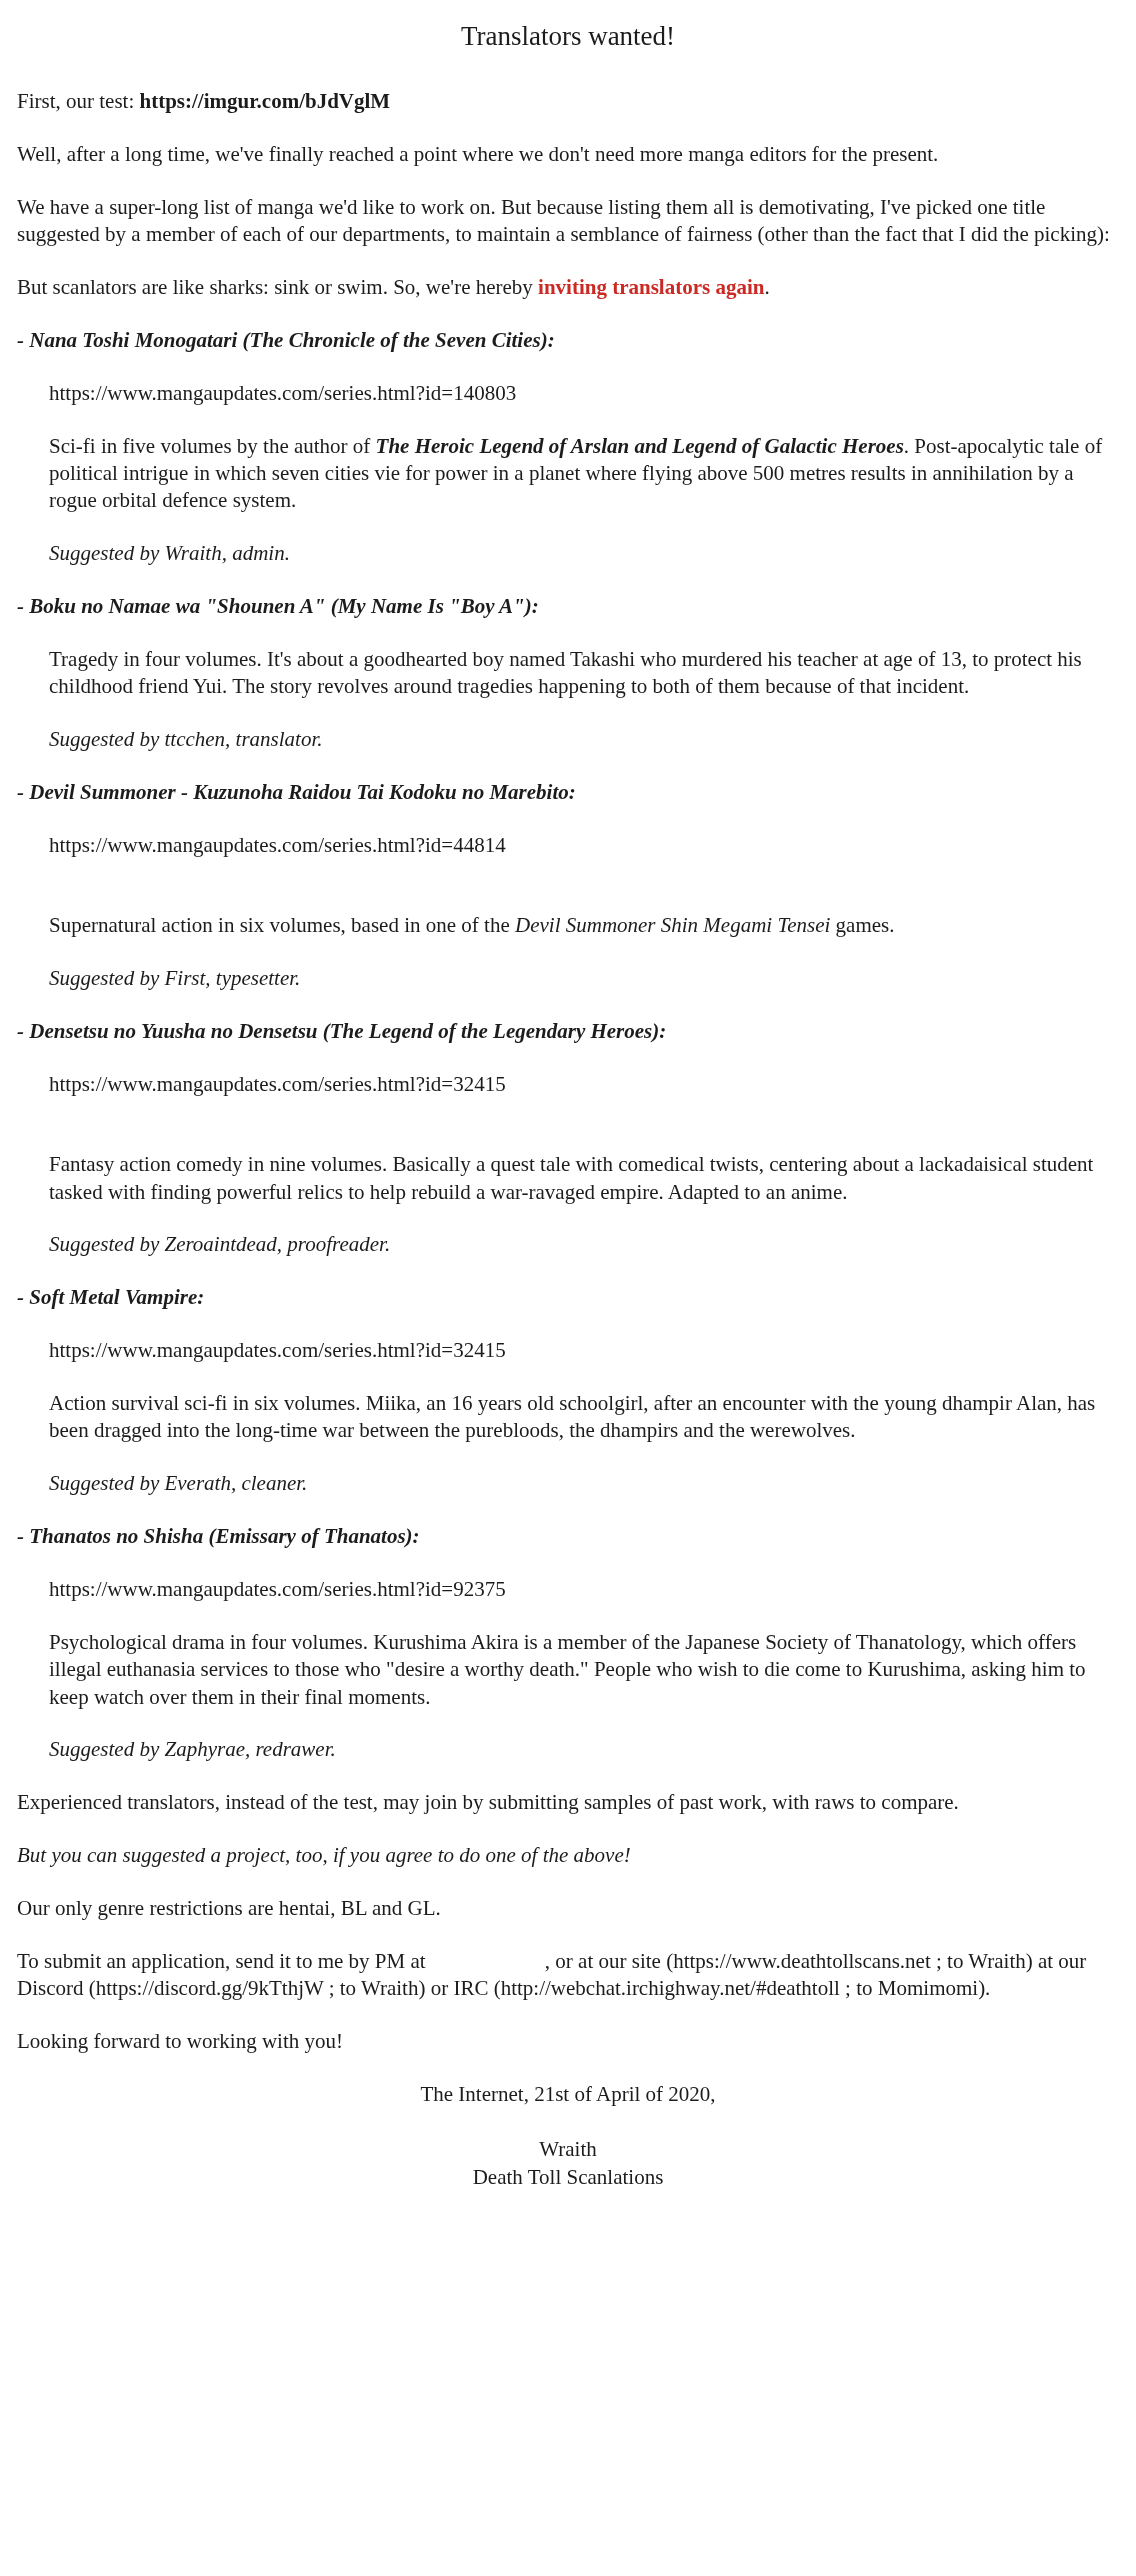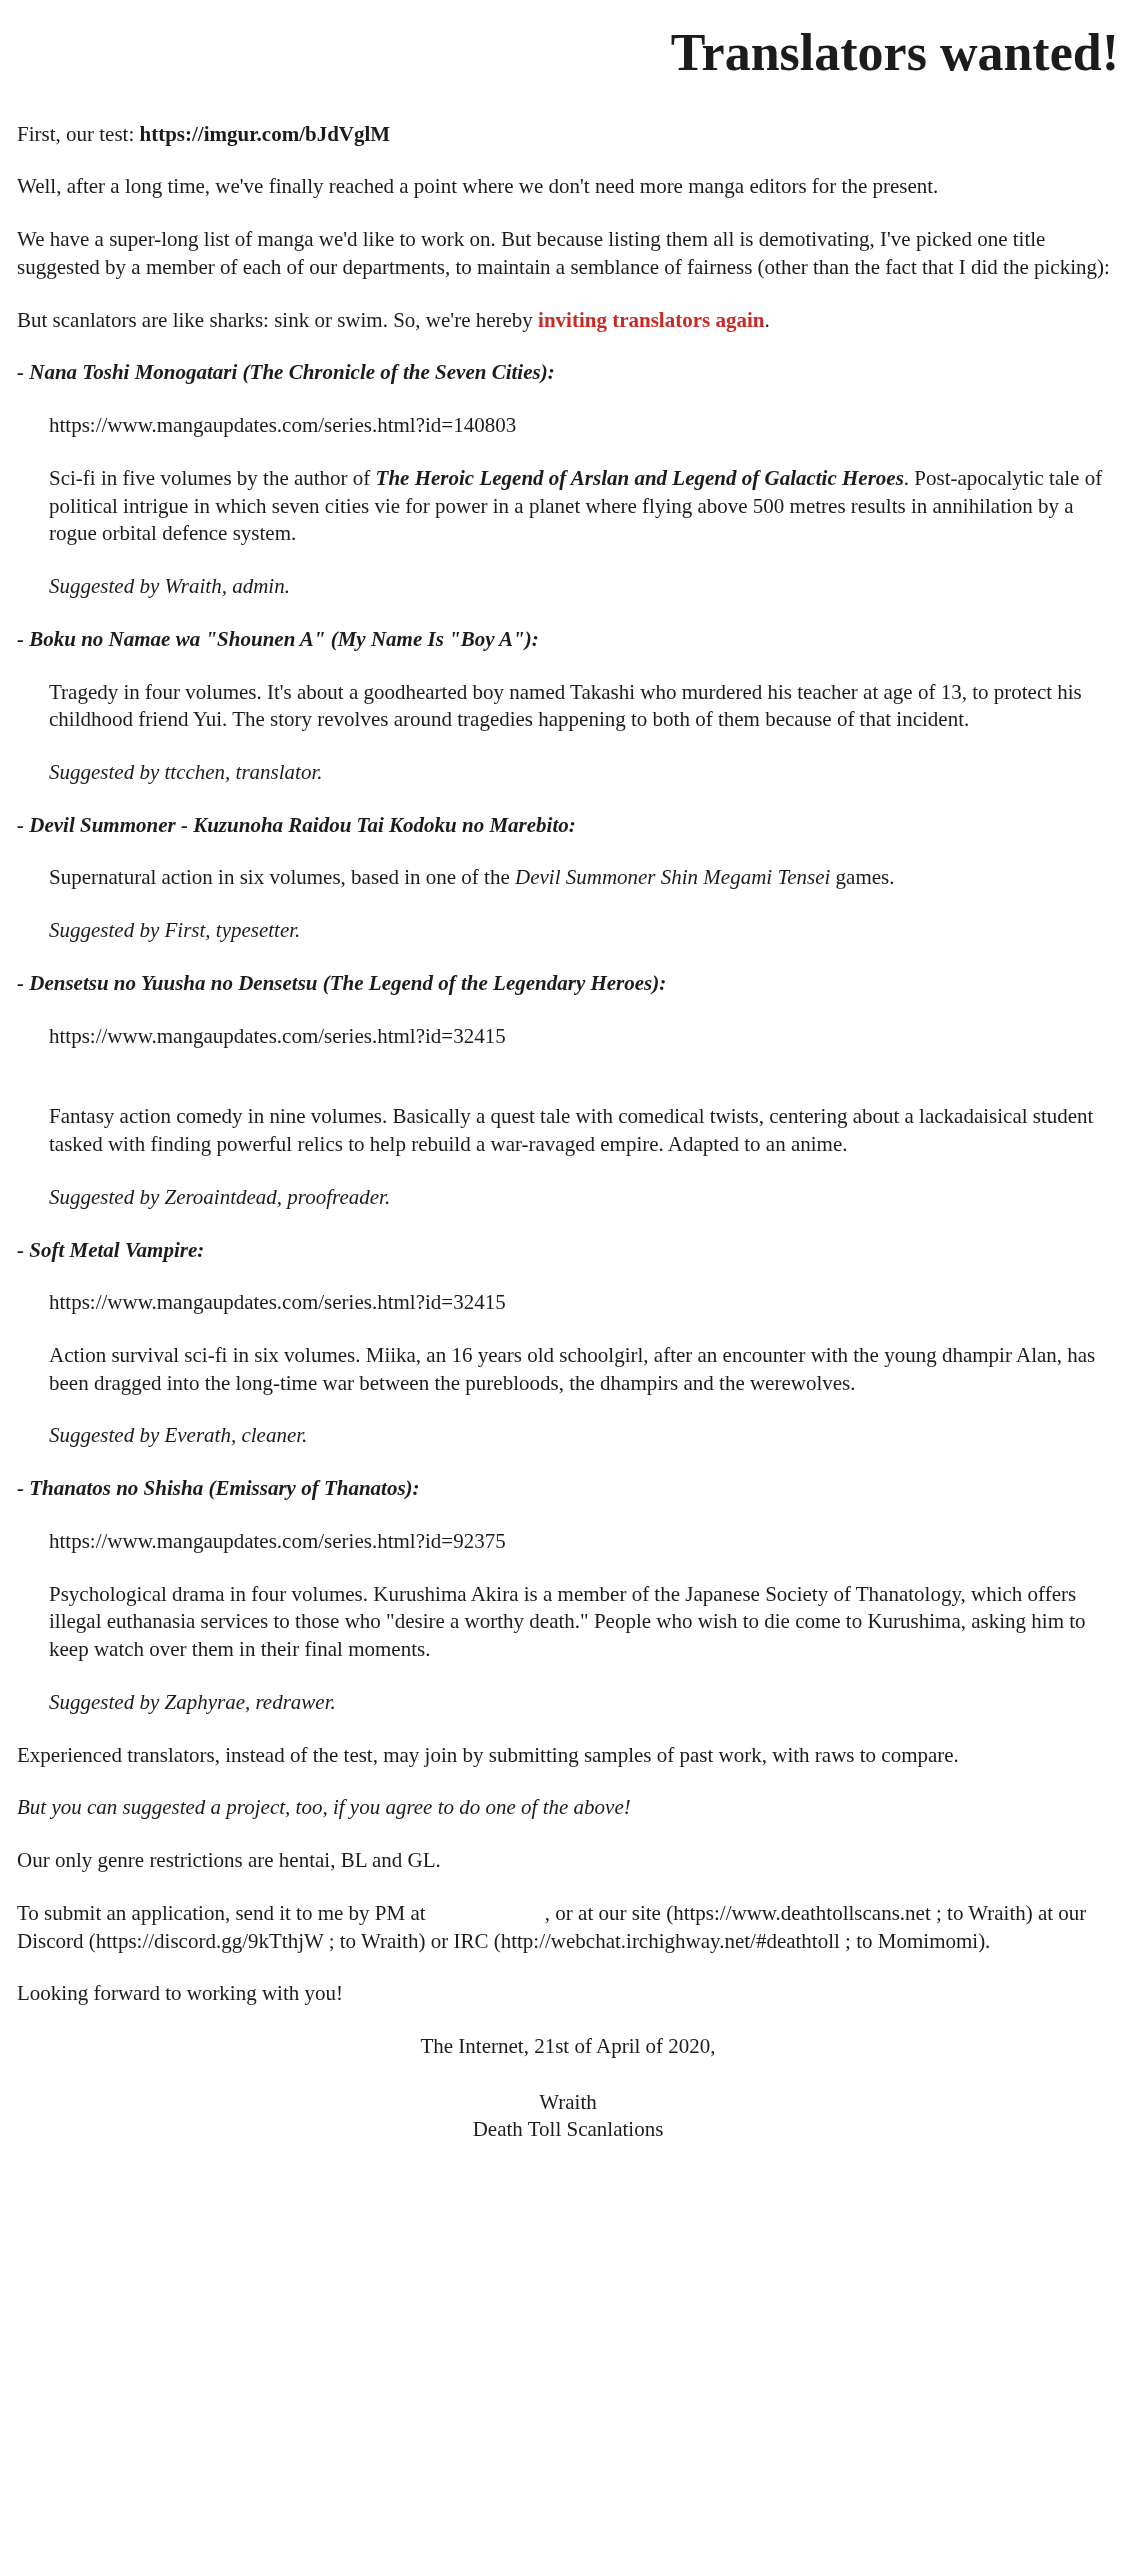--- a/index.html
+++ b/index.html
@@ -1,19 +1,19 @@
 <!DOCTYPE html>
 <html style="font-size:15px"><head>
 <meta charset="utf-8">
 <style>
   :root { --red: #cb2a24; --ink: #1c1c1c; }
   html, body { margin: 0; padding: 0; background: #ffffff; }
   body { color: var(--ink); font-family: "Liberation Serif", serif; font-size: 21px; line-height: 1.3; }
   .doc { width: 1136px; min-height: 2576px; box-sizing: border-box; padding: 9.5px 17px 38px 17px; }
-  h1.title { text-align: right; font-size: 52px; font-weight: 700; margin: 9.5px 0 34px 0; }
+  h1.title { text-align: center; font-size: 27px; font-weight: 400; margin: 9.5px 0 34px 0; }
   p { margin: 0 0 25.6px 0; }
   .indent { padding-left: 32px; }
   .entry-title { font-weight: 700; font-style: italic; }
   .suggested { font-style: italic; }
   .gap-after { margin-bottom: 53px; }
   .s-b { font-weight: 700; }
   .s-i { font-style: italic; }
   .s-bi { font-weight: 700; font-style: italic; }
   .s-redb { color: var(--red); font-weight: 700; }
   .s-gap { display: inline-block; width: 114px; }
@@ -41,20 +41,21 @@
         <p class="indent desc"><span>Sci-fi in five volumes by the author of </span><span class="s-bi">The Heroic Legend of Arslan and Legend of Galactic Heroes</span><span>. Post-apocalytic tale of political intrigue in which seven cities vie for power in a planet where flying above 500 metres results in annihilation by a rogue orbital defence system.</span></p>
         <p class="indent suggested">Suggested by Wraith, admin.</p>
       </div>
       <div>
         <p class="entry-title">- Boku no Namae wa "Shounen A" (My Name Is "Boy A"):</p>
         <p class="indent desc"><span>Tragedy in four volumes. It's about a goodhearted boy named Takashi who murdered his teacher at age of 13, to protect his childhood friend Yui. The story revolves around tragedies happening to both of them because of that incident.</span></p>
         <p class="indent suggested">Suggested by ttcchen, translator.</p>
       </div>
       <div>
         <p class="entry-title">- Devil Summoner - Kuzunoha Raidou Tai Kodoku no Marebito:</p>
+        <p class="indent url gap-after">https://www.mangaupdates.com/series.html?id=44814</p>
         <p class="indent desc"><span>Supernatural action in six volumes, based in one of the </span><span class="s-i">Devil Summoner Shin Megami Tensei</span><span> games.</span></p>
         <p class="indent suggested">Suggested by First, typesetter.</p>
       </div>
       <div>
         <p class="entry-title">- Densetsu no Yuusha no Densetsu (The Legend of the Legendary Heroes):</p>
         <p class="indent url gap-after">https://www.mangaupdates.com/series.html?id=32415</p>
         <p class="indent desc"><span>Fantasy action comedy in nine volumes. Basically a quest tale with comedical twists, centering about a lackadaisical student tasked with finding powerful relics to help rebuild a war-ravaged empire. Adapted to an anime.</span></p>
         <p class="indent suggested">Suggested by Zeroaintdead, proofreader.</p>
       </div>
       <div>

